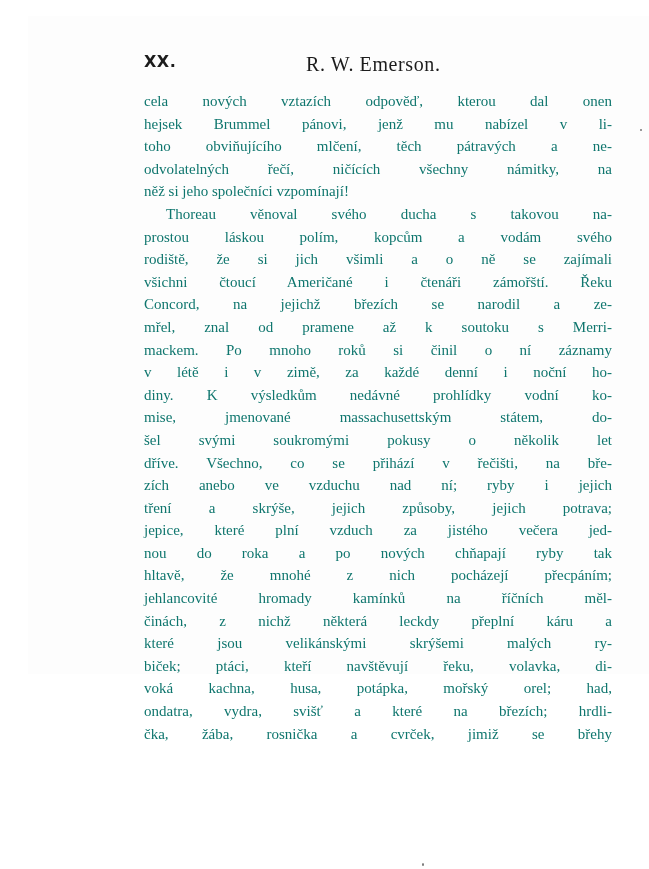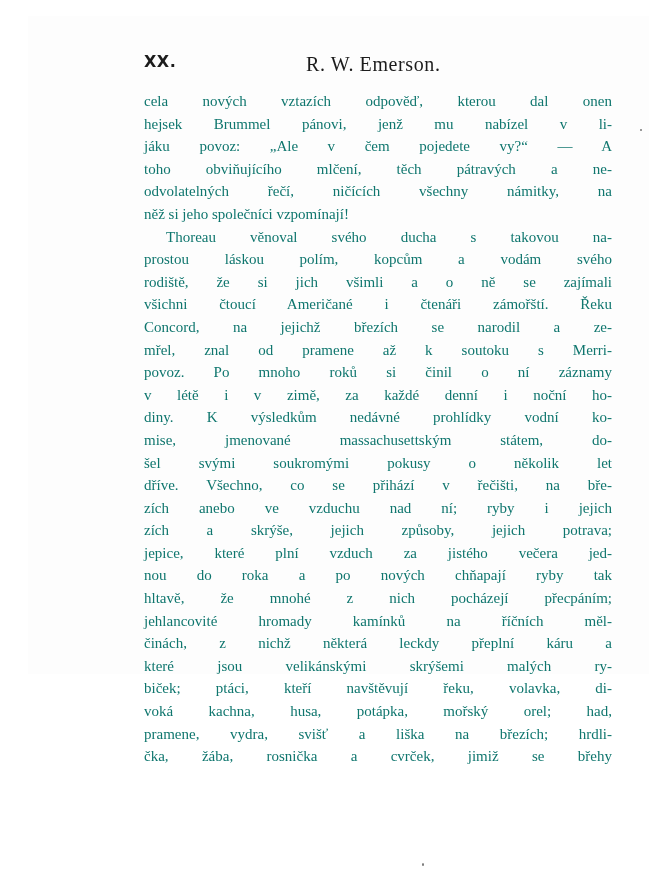--- a/index.html
+++ b/index.html
@@ -47,49 +47,48 @@
 
   <div class="running-head">
     <span class="page-number">XX.</span>
     <span class="running-title">R. W. Emerson.</span>
   </div>
 
   <div class="body-text">
     <div>
       <span class="line">cela nových vztazích odpověď, kterou dal onen</span>
       <span class="line">hejsek Brummel pánovi, jenž mu nabízel v li-</span>
-      <span class="line">jáku povoz: „Ale v čem pojedete vy?“ — A</span>
       <span class="line">toho obviňujícího mlčení, těch pátravých a ne-</span>
       <span class="line">odvolatelných řečí, ničících všechny námitky, na</span>
       <span class="line last">něž si jeho společníci vzpomínají!</span>
     </div>
     <div>
       <span class="line indent">Thoreau věnoval svého ducha s takovou na-</span>
       <span class="line">prostou láskou polím, kopcům a vodám svého</span>
       <span class="line">rodiště, že si jich všimli a o ně se zajímali</span>
       <span class="line">všichni čtoucí Američané i čtenáři zámořští. Řeku</span>
       <span class="line">Concord, na jejichž březích se narodil a ze-</span>
       <span class="line">mřel, znal od pramene až k soutoku s Merri-</span>
-      <span class="line">povoz. Po mnoho roků si činil o ní záznamy</span>
+      <span class="line">mackem. Po mnoho roků si činil o ní záznamy</span>
       <span class="line">v létě i v zimě, za každé denní i noční ho-</span>
       <span class="line">diny. K výsledkům nedávné prohlídky vodní ko-</span>
       <span class="line">mise, jmenované massachusettským státem, do-</span>
       <span class="line">šel svými soukromými pokusy o několik let</span>
       <span class="line">dříve. Všechno, co se přihází v řečišti, na bře-</span>
       <span class="line">zích anebo ve vzduchu nad ní; ryby i jejich</span>
-      <span class="line">zích a skrýše, jejich způsoby, jejich potrava;</span>
+      <span class="line">tření a skrýše, jejich způsoby, jejich potrava;</span>
       <span class="line">jepice, které plní vzduch za jistého večera jed-</span>
       <span class="line">nou do roka a po nových chňapají ryby tak</span>
       <span class="line">hltavě, že mnohé z nich pocházejí přecpáním;</span>
       <span class="line">jehlancovité hromady kamínků na říčních měl-</span>
       <span class="line">činách, z nichž některá leckdy přeplní káru a</span>
       <span class="line">které jsou velikánskými skrýšemi malých ry-</span>
       <span class="line">biček; ptáci, kteří navštěvují řeku, volavka, di-</span>
       <span class="line">voká kachna, husa, potápka, mořský orel; had,</span>
-      <span class="line">pramene, vydra, svišť a liška na březích; hrdli-</span>
+      <span class="line">ondatra, vydra, svišť a které na březích; hrdli-</span>
       <span class="line">čka, žába, rosnička a cvrček, jimiž se břehy</span>
       <span class="line"></span>
     </div>
   </div>
 
   <div class="speck" style="left:394px;top:847px;width:2px;height:3px;"></div>
   <div class="speck" style="left:612px;top:113px;width:2px;height:2px;"></div>
 </div>
 
 </body></html>

